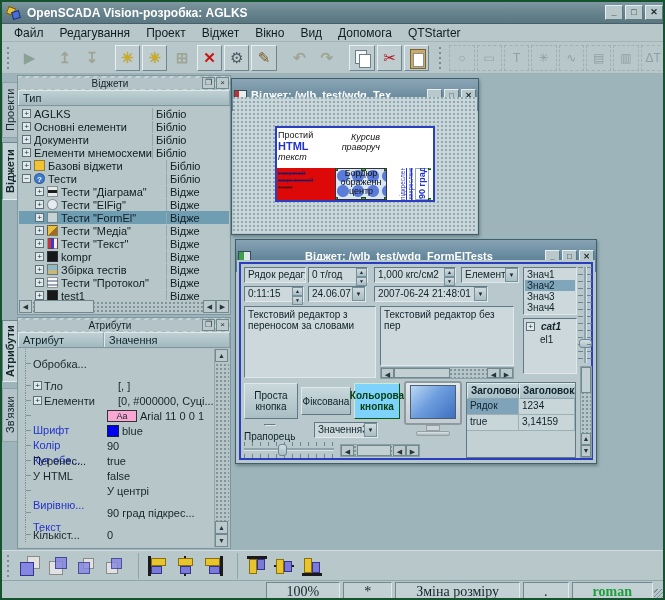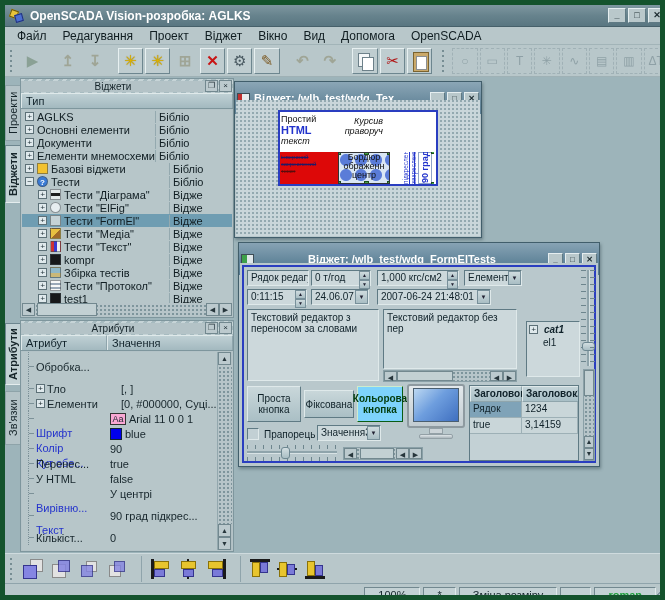--- a/index.html
+++ b/index.html
@@ -1,17 +1,17 @@
 <!DOCTYPE html>
 <html><head>
 <meta charset="utf-8">
 <style>
   html,body{margin:0;padding:0;background:#8ea6ad;}
   *{box-sizing:border-box;font-family:"Liberation Sans",sans-serif;}
-  #window{position:relative;width:665px;height:600px;background:#b8c7ca;border:5px solid #14532d;overflow:hidden;}
+  #window{position:relative;width:665px;height:600px;background:#b8c7ca;border:2px solid #14532d;overflow:hidden;}
 
   
   .titlebar{position:absolute;left:0;top:0;width:665px;height:22px;
     background:linear-gradient(180deg,#7e97a0 0%,#67838d 50%,#597681 100%);
     display:flex;align-items:center;padding:0 4px;border-bottom:1px solid #46606a;}
   .titlebar .app-icon{width:15px;height:15px;position:relative;margin-right:6px;flex:0 0 auto;}
   .titlebar .app-icon b{position:absolute;left:1px;top:2px;width:8px;height:8px;background:#e7c43a;transform:rotate(20deg);border:1px solid #6b5a10;}
   .titlebar .app-icon i{position:absolute;left:6px;top:6px;width:8px;height:8px;background:#4a6fd0;transform:rotate(-15deg);border:1px solid #20307a;}
   .title-text{color:#fff;font-weight:bold;font-size:12px;white-space:nowrap;}
   .tb-btns{margin-left:auto;display:flex;gap:2px;}
@@ -97,39 +97,39 @@
   
   .attr-body{position:absolute;left:1px;right:15px;top:31px;bottom:1px;background:#b7c6c9;overflow:hidden;padding-left:6px;border-right:1px solid #93a8ae;}
   .attr-row{display:flex;align-items:center;height:15px;font-size:11px;color:#17262c;border-left:1px dotted #7c9198;position:relative;}
   .attr-row::before{content:"";width:5px;height:1px;background:#7c9198;margin-right:2px;}
   .attr-row.spacer{height:7px;}
   .attr-row.spacer::before{width:0;}
   .a-exp{width:9px;height:9px;border:1px solid #5c7077;background:#dfe9ec;font-size:8px;line-height:7px;text-align:center;margin-right:2px;flex:0 0 auto;}
   .a-name{width:74px;flex:0 0 auto;overflow:hidden;white-space:nowrap;}
   .a-name.blue{color:#2433cc;margin-top:29px;}
   .a-val{flex:1;display:flex;align-items:center;overflow:hidden;white-space:nowrap;}
-  .sw-font{width:16px;height:12px;background:#f9a8d4;border:1px solid #333;font-size:9px;line-height:11px;text-align:center;margin-right:3px;flex:0 0 auto;}
+  .sw-font{width:30px;height:12px;background:#f9a8d4;border:1px solid #333;font-size:9px;line-height:11px;text-align:center;margin-right:3px;flex:0 0 auto;}
   .sw-color{width:12px;height:12px;background:#0000ee;border:1px solid #123;margin-right:3px;flex:0 0 auto;}
   .attr-scroll{position:absolute;right:1px;top:31px;bottom:1px;width:14px;background:#b0bfc3;display:flex;flex-direction:column;}
   .attr-scroll .sc-track{width:100%;}
 
   
   .cw{position:absolute;border:1px solid #415e6b;background:#b9c8cc;box-shadow:1px 2px 3px rgba(20,40,50,.35);}
   .cw-title{height:18px;display:flex;align-items:center;padding:16px 2px;
     background:linear-gradient(180deg,#8ba6b6 0%,#6d8da0 55%,#5d8095 100%);}
   .cw-title .cw-text{color:#fff;font-weight:bold;font-size:11px;white-space:nowrap;overflow:hidden;flex:1;}
   .cw-ico{width:13px;height:11px;margin-right:4px;flex:0 0 auto;border:1px solid #3c4c55;background:linear-gradient(90deg,#c03030 40%,#e8eef0 40%);}
   .cw-ico.green{background:linear-gradient(90deg,#3da04a 45%,#dfe7ea 45%);}
   .cw-btn{width:15px;height:13px;margin-left:2px;background:#b9c8cb;border:1px solid #5f7a84;border-top-color:#e5eef0;border-left-color:#e5eef0;
     font-size:8px;line-height:11px;text-align:center;color:#1c2b30;font-weight:bold;flex:0 0 auto;}
 
   
   #win1 .cw-body{position:absolute;left:1px;right:1px;top:18px;bottom:1px;
     background:radial-gradient(circle 0.8px at 1px 1px,#93a9b0 0.8px,transparent 1.2px) #c9d6da;background-size:4px 4px;}
-  .txw{position:absolute;left:42px;top:10px;width:160px;height:76px;background:#fff;border:2px solid #2a3ec0;display:flex;flex-wrap:wrap;}
+  .txw{position:absolute;left:42px;top:29px;width:160px;height:76px;background:#fff;border:2px solid #2a3ec0;display:flex;flex-wrap:wrap;}
   .txw .cell{overflow:hidden;font-size:9px;color:#111;}
   .c1{width:58px;height:40px;padding:2px 1px;}
   .c1 .l1{display:block;font-size:9px;}
   .c1 .l2{display:block;color:#2233cc;font-weight:bold;font-size:11px;}
   .c1 .l3{display:block;font-style:italic;}
   .c2{width:52px;height:40px;font-weight:bold;text-align:center;padding-top:2px;}
   .c3{width:46px;height:40px;font-style:italic;text-align:right;font-size:8.5px;padding:4px 1px 0 0;}
   .c4{width:58px;height:32px;background:#dd0808;padding:2px 1px;}
   .c4 span{display:block;font-size:6px;line-height:7px;text-decoration:line-through;color:#201a66;white-space:nowrap;}
   .c4 span:nth-child(3){color:#5a0c0c;}
@@ -157,21 +157,21 @@
   .spin-btns i{flex:1;font-style:normal;font-size:5px;line-height:7px;text-align:center;background:linear-gradient(#cfdbde,#a9bec4);border:1px solid #78909a;color:#223;}
   .fe-combo{display:flex;}
   .fe-combo .val{flex:1;padding:1px 3px;white-space:nowrap;overflow:hidden;}
   .fe-combo .drop{width:13px;flex:0 0 auto;background:linear-gradient(#cfdbde,#a9bec4);border:1px solid #78909a;font-size:6px;line-height:13px;text-align:center;color:#223;}
   .fe-list{overflow:hidden;padding:1px;}
   .fe-list .li{height:11px;font-size:10px;line-height:11px;padding:0 2px;white-space:nowrap;}
   .fe-list .li.sel{background:#7fa6ba;}
   .fe-text{padding:2px 3px;font-size:10px;line-height:11px;overflow:hidden;}
   .fe-btn{display:flex;align-items:center;justify-content:center;text-align:center;font-size:10px;line-height:11px;color:#0d1f26;}
   .fe-btn.green{background:#7dd3fc;color:#033d0e;font-weight:bold;border-color:#cdeccd #0a5c14 #0a5c14 #cdeccd;}
-  .fe-check{display:flex;align-items:center;gap:5px;}
+  .fe-check{display:flex;align-items:center;gap:5px;flex-direction:column;}
   .fe-check .box{width:12px;height:12px;background:#c2d0d4;border:1px solid #5f7a84;border-bottom-color:#dfe9ea;border-right-color:#dfe9ea;}
   .fe-table{overflow:hidden;background:#c3d1d5;border:1px solid #5f7a84;}
   .fe-table .tr{display:flex;height:16px;}
   .fe-table .th{background:linear-gradient(#c4d4d8,#a8bfc6);border:1px solid #8fa5ac;border-top-color:#dfe9ea;border-left-color:#dfe9ea;font-weight:bold;font-size:10px;padding:1px 3px;}
   .fe-table .td{border-right:1px solid #9db0b6;border-bottom:1px solid #9db0b6;font-size:10px;padding:1px 3px;background:#c9d6d9;}
   .fe-table .td.sel{background:#7fa3b8;}
   .vslider{display:flex;flex-direction:column;align-items:center;position:absolute;}
   .vslider .groove{flex:1;width:3px;background:#8fa4ab;border-right:1px solid #d8e3e5;position:relative;}
   .vslider .knob{position:absolute;left:-5px;width:13px;height:9px;background:linear-gradient(#d2dee1,#a9bec4);border:1px solid #6d8791;border-radius:3px;}
   .ticks-v{position:absolute;top:0;bottom:0;width:5px;background:repeating-linear-gradient(180deg,#6d858d 0 1px,transparent 1px 7px);}
@@ -221,22 +221,22 @@
   .al-top::before,.al-vc::before,.al-bottom::before{content:"";position:absolute;left:2px;width:6px;background:#e8c52e;border:1px solid #8a7208;}
   .al-top::after,.al-vc::after,.al-bottom::after{content:"";position:absolute;right:2px;width:6px;background:#7a7ad8;border:1px solid #34348e;}
   .al-top::before{top:0;height:13px;} .al-top::after{top:0;height:9px;}
   .al-vc{background:linear-gradient(180deg,transparent 9px,#1a1a1a 9px 11px,transparent 11px);}
   .al-vc::before{top:3px;height:13px;} .al-vc::after{top:5px;height:9px;}
   .al-bottom::before{bottom:0;height:13px;} .al-bottom::after{bottom:0;height:9px;}
 
   
   .statusbar{position:absolute;left:0;top:578px;width:665px;height:22px;background:#b8c7ca;border-top:1px solid #8fa4ab;
     display:flex;align-items:center;justify-content:flex-end;padding-right:14px;gap:3px;}
-  .st-box{font-size:11px;color:#15262c;background:#c3d1d4;border:1px solid #72888f;border-bottom-color:#dfe9ea;border-right-color:#dfe9ea;
-    padding:1px 13px;white-space:nowrap;}
+  .st-box{font-size:14px;color:#15262c;background:#c3d1d4;border:1px solid #72888f;border-bottom-color:#dfe9ea;border-right-color:#dfe9ea;
+    padding:1px 20px;white-space:nowrap;font-family:Liberation Serif, serif;}
   .st-box.green{color:#1c9e3a;font-weight:bold;}
   .grip{position:absolute;right:1px;bottom:1px;width:12px;height:12px;
     background:repeating-linear-gradient(135deg,transparent 0 2px,#7b929a 2px 3px);}
 </style>
 </head>
 <body>
 
 <div id="window">
 
   <div class="titlebar">
@@ -253,21 +253,21 @@
   </div>
 
   <div class="menubar">
     <div class="menu-item">Файл</div>
       <div class="menu-item">Редагування</div>
       <div class="menu-item">Проект</div>
       <div class="menu-item">Віджет</div>
       <div class="menu-item">Вікно</div>
       <div class="menu-item">Вид</div>
       <div class="menu-item">Допомога</div>
-      <div class="menu-item">OpenSCADA</div>
+      <div class="menu-item">QTStarter</div>
   </div>
 
   <div class="toolbar">
     <span class="tb-handle"></span>
     <div class="tbtn c-exec off">▶</div>
       <div class="tbtn c-db off gap">↥</div>
       <div class="tbtn c-db off">↧</div>
       <div class="tbtn c-new on gap">✳</div>
       <div class="tbtn c-newlib on">✳</div>
       <div class="tbtn c-db off">⊞</div>
@@ -622,20 +622,26 @@
                 <i>▲</i>
                 <i>▼</i>
               </span>
           </div>
 
           <div class="fe fe-combo sunken" style="left:220px;top:3px;width:58px;height:16px;">
             <span class="val">Елемент</span>
             <span class="drop">▼</span>
           </div>
 
+          <div class="fe fe-list sunken" style="left:282px;top:3px;width:54px;height:48px;">
+            <div class="li">Знач1</div>
+              <div class="li sel">Знач2</div>
+              <div class="li">Знач3</div>
+              <div class="li">Знач4</div>
+          </div>
 
           <div class="fe fe-spin sunken" style="left:3px;top:22px;width:60px;height:16px;">
             <span class="val">0:11:15</span>
             <span class="spin-btns">
                 <i>▲</i>
                 <i>▼</i>
               </span>
           </div>
 
           <div class="fe fe-combo sunken" style="left:67px;top:22px;width:58px;height:16px;">

